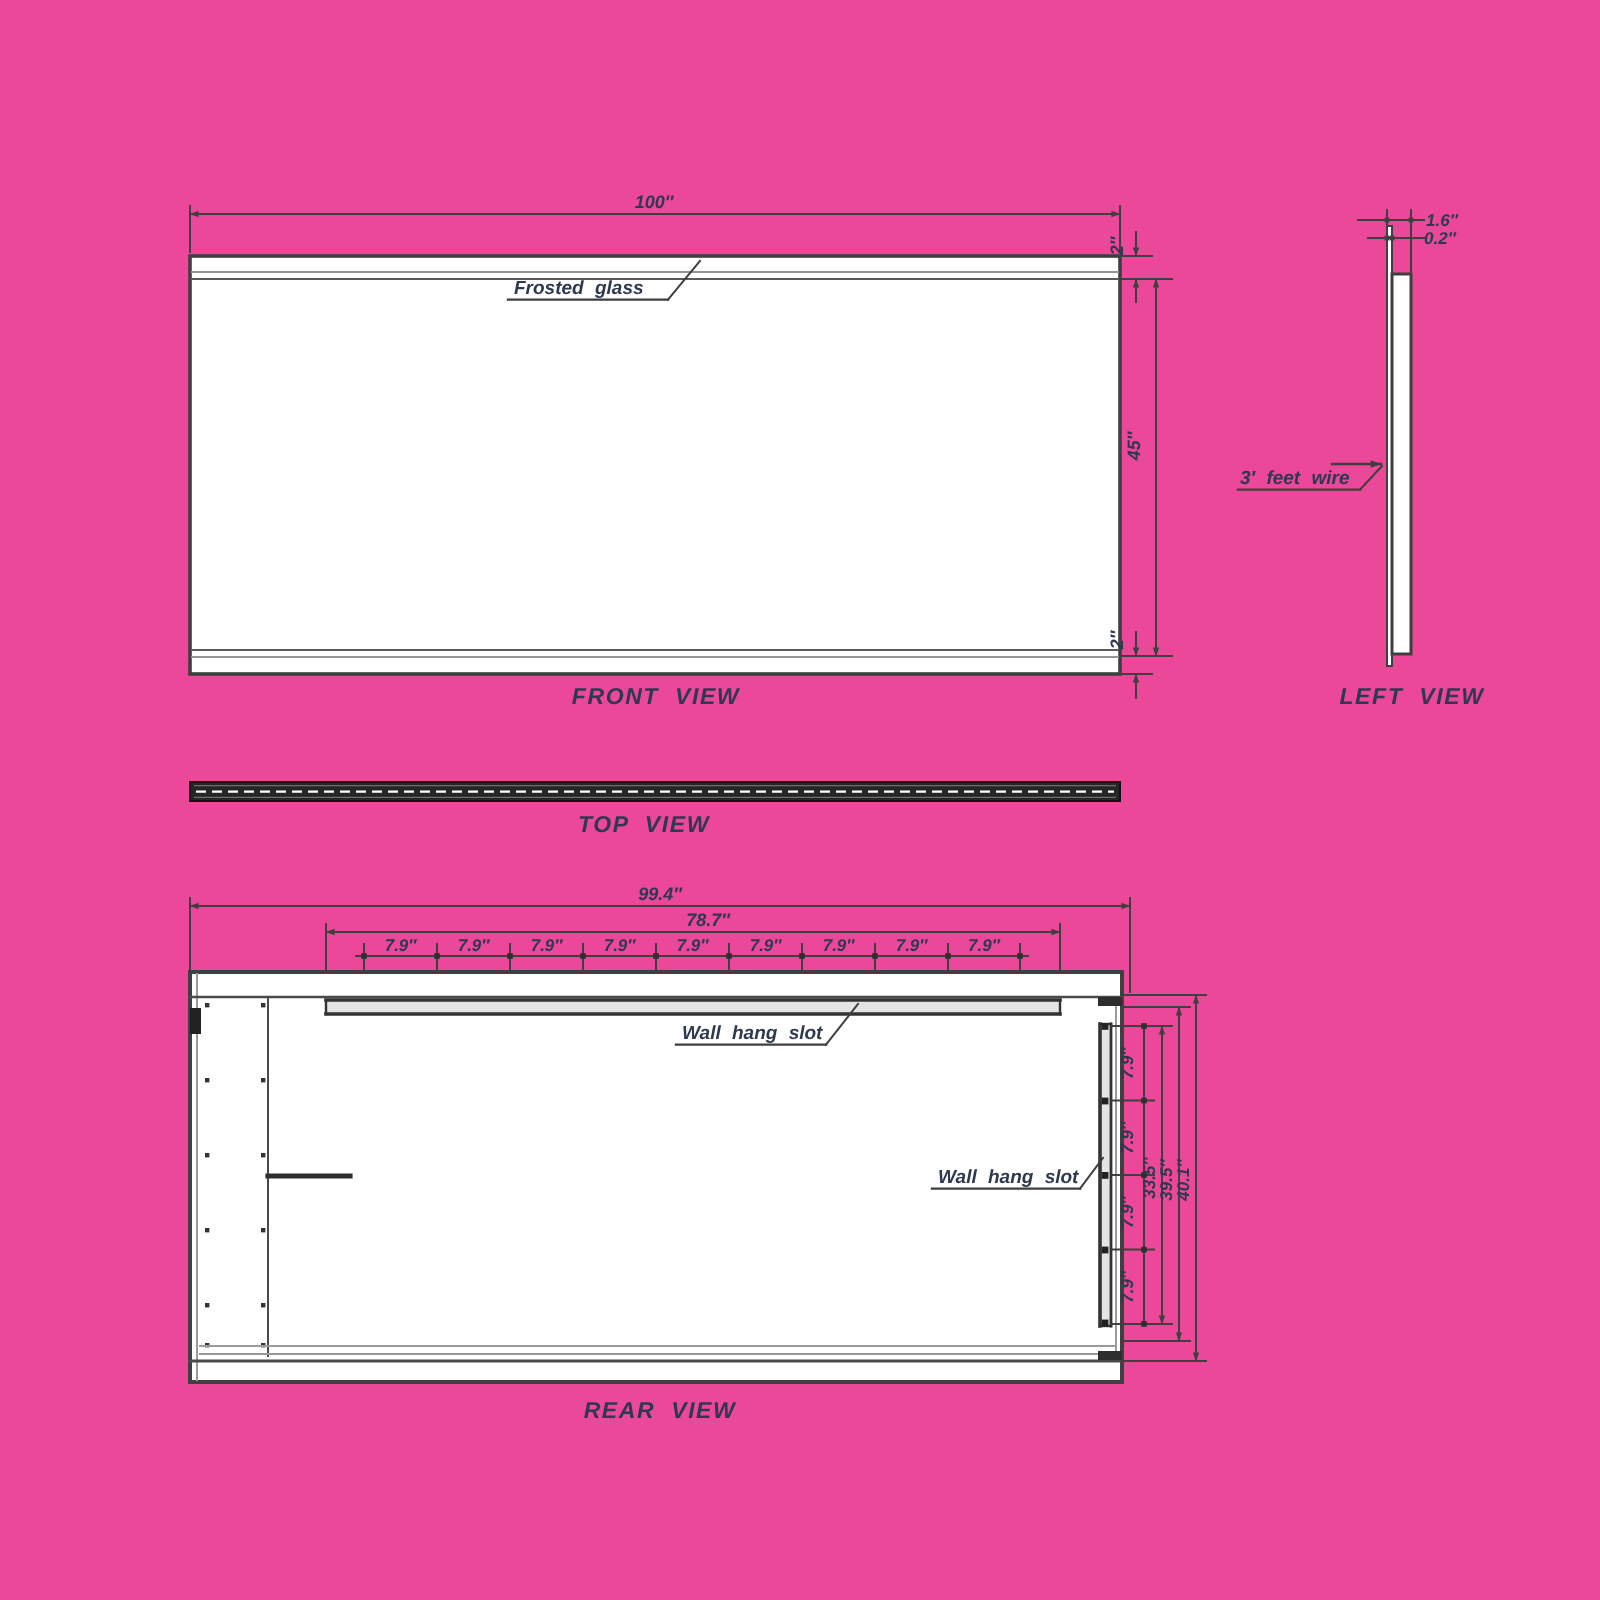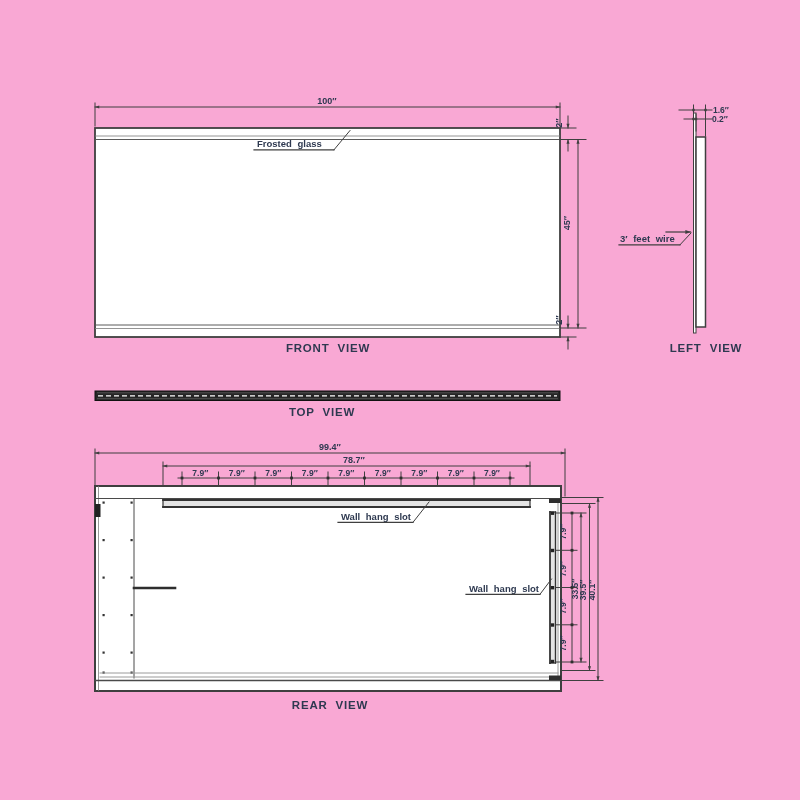--- a/index.html
+++ b/index.html
@@ -1,16 +1,16 @@
 <!DOCTYPE html>
 <html><head>
 <meta charset="utf-8">
 <style>
   html,body{margin:0;padding:0;background:#ffffff;}
-  .canvas{position:relative;width:800px;height:800px;background:#f9a8d4;overflow:hidden;}
+  .canvas{position:relative;width:800px;height:800px;background:#ec4899;overflow:hidden;font-style:italic;}
   svg{position:absolute;left:0;top:0;}
   text{font-family:"Liberation Sans","DejaVu Sans",sans-serif;fill:#2e3950;}
   .dim{font-size:9px;font-weight:bold;}
   .dimsm{font-size:8.5px;font-weight:bold;}
   .lbl{font-size:9.5px;font-weight:bold;word-spacing:3px;}
   .vtitle{font-size:11.5px;font-weight:bold;letter-spacing:0.8px;word-spacing:4px;}
 </style>
 </head>
 <body>
 

